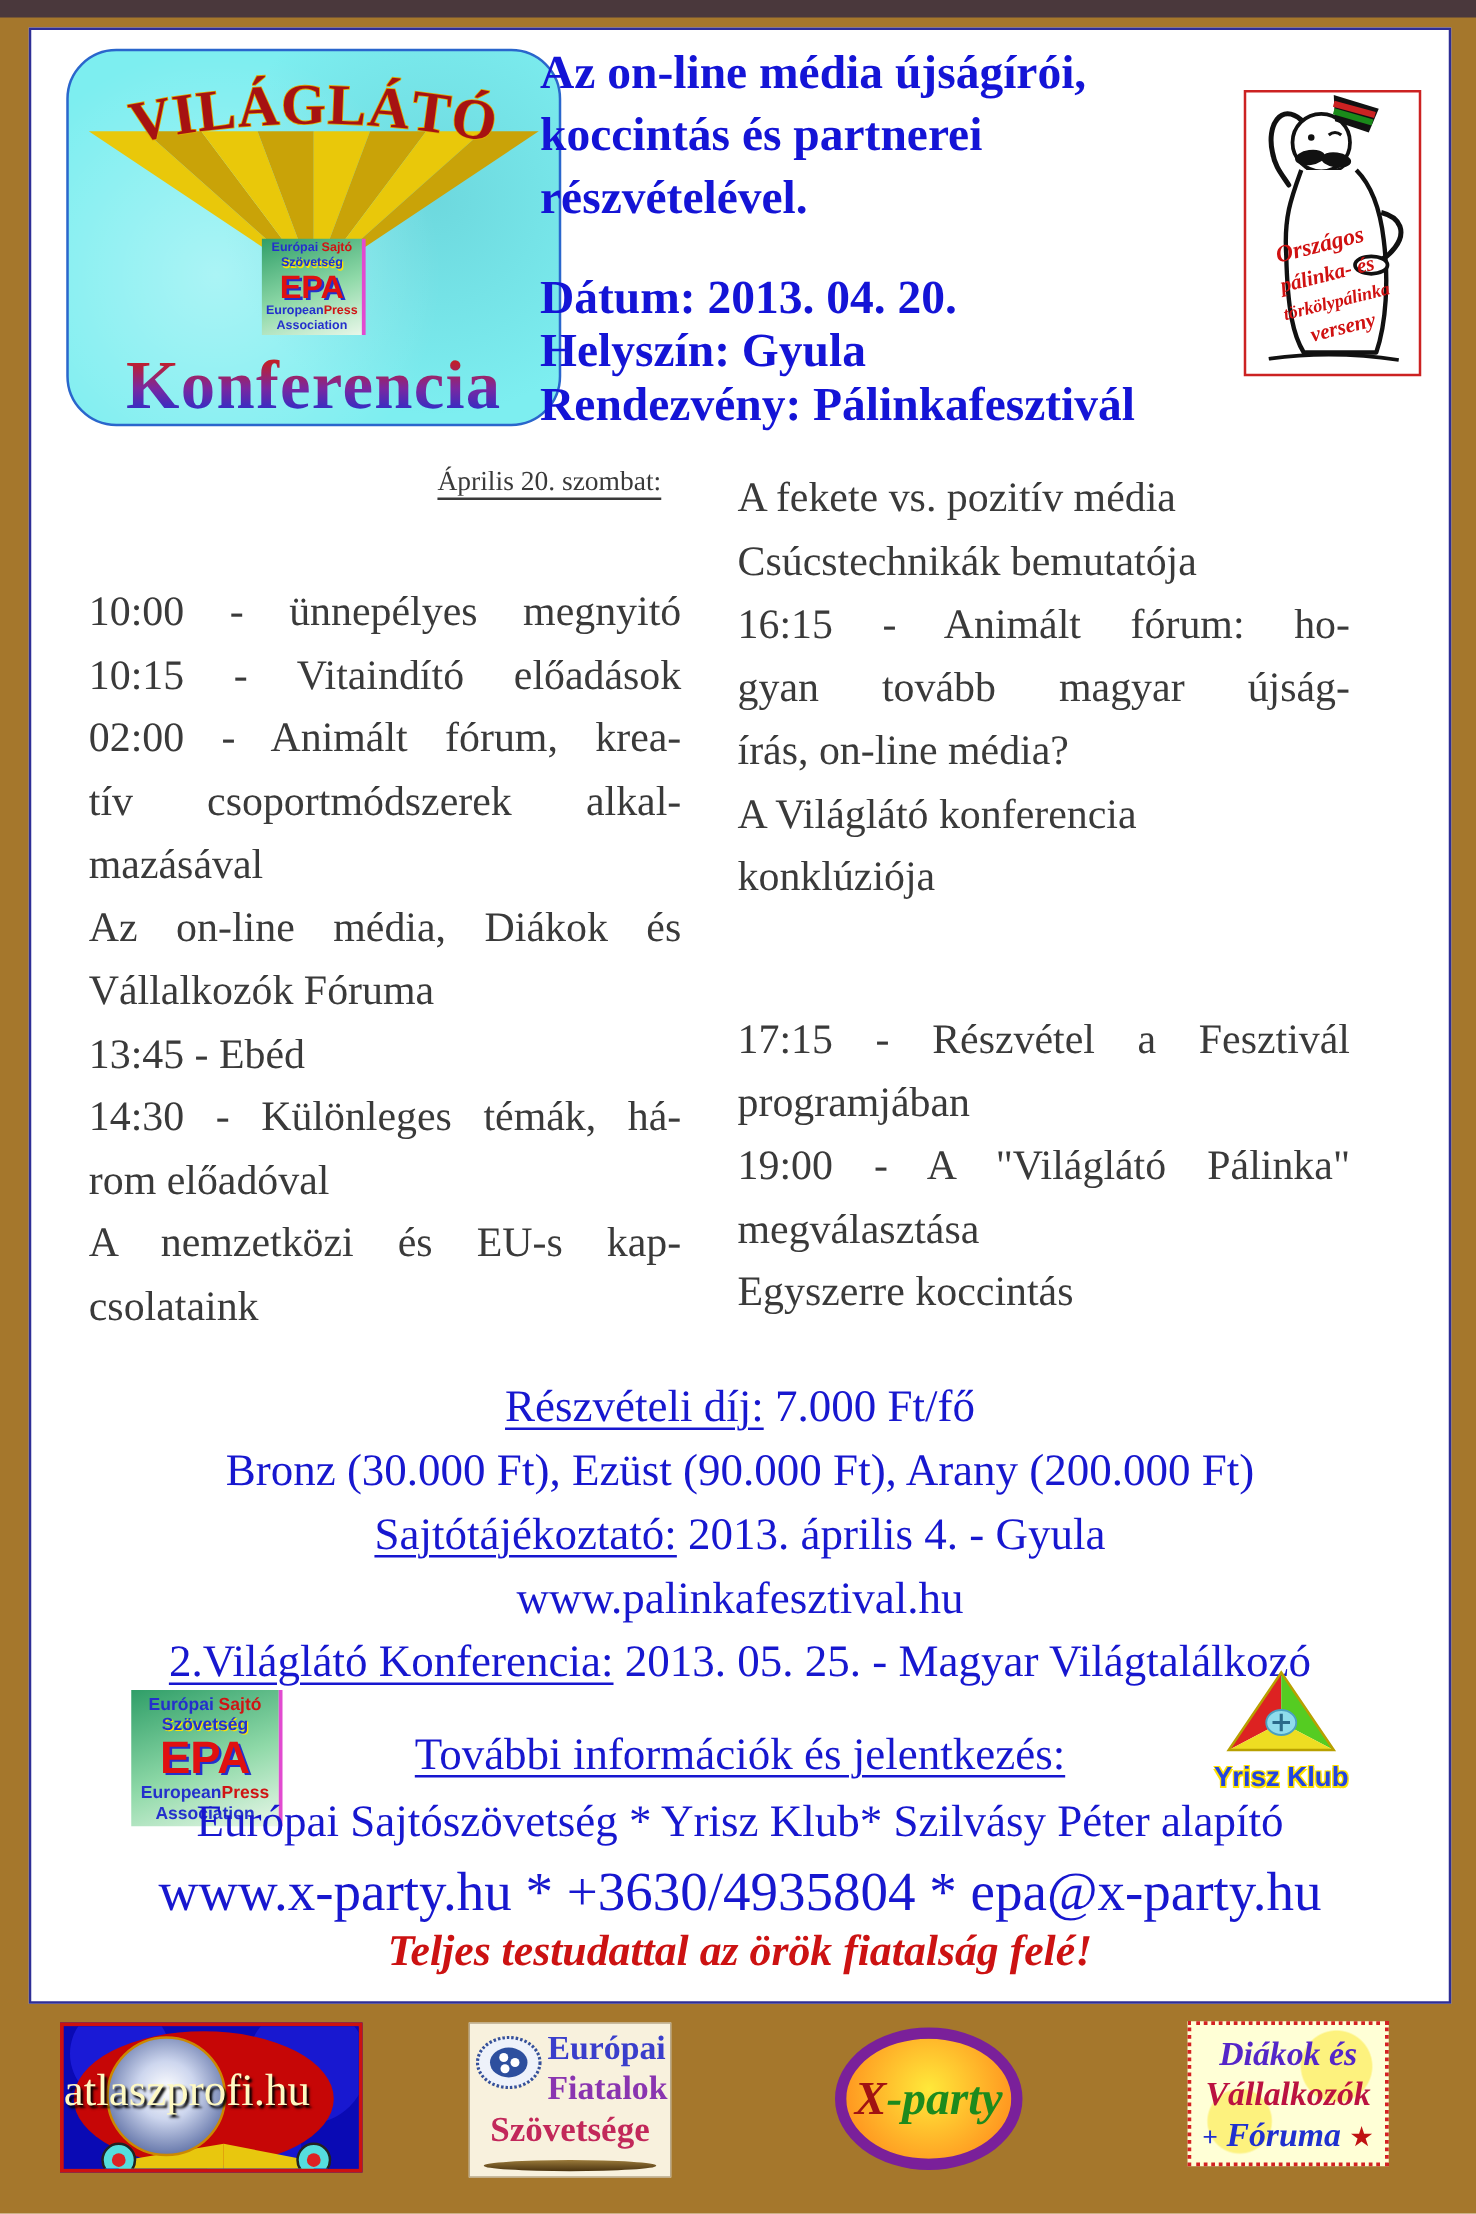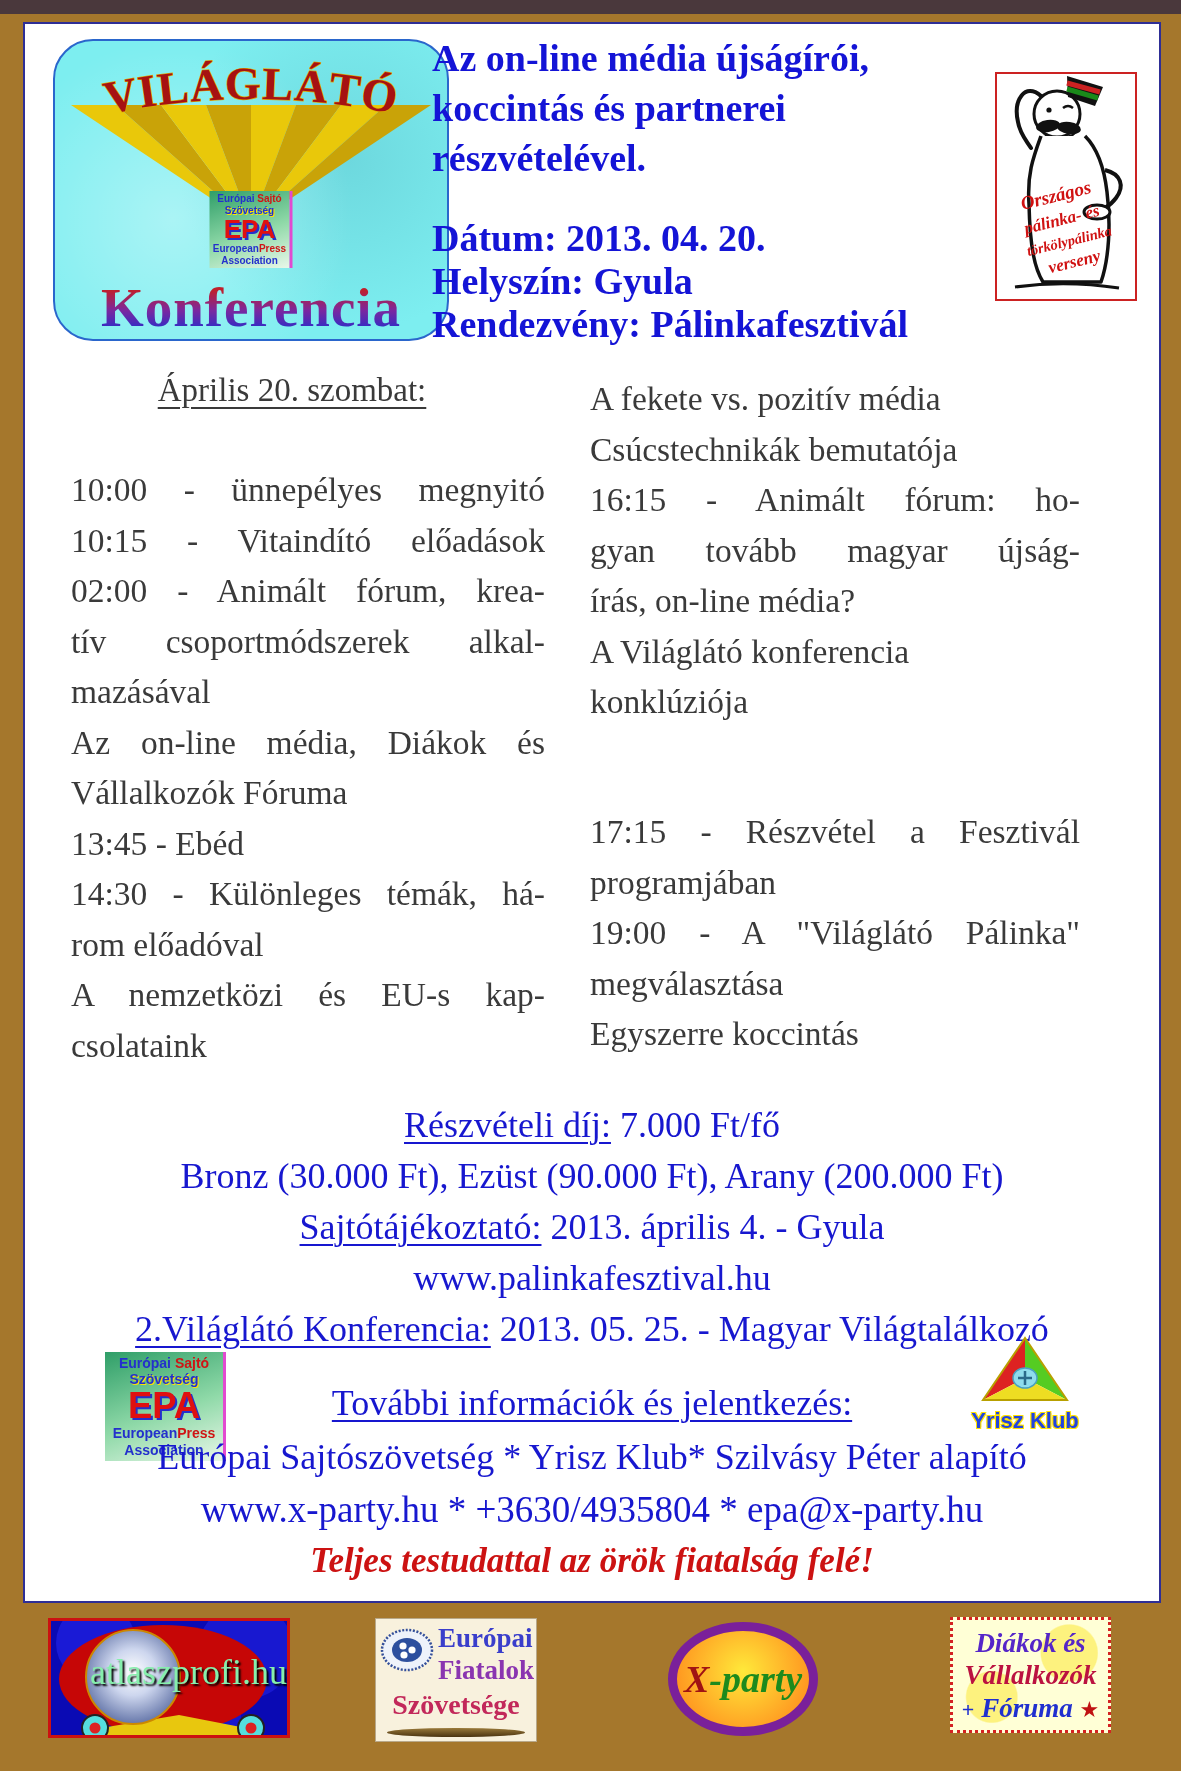--- a/index.html
+++ b/index.html
@@ -40,53 +40,53 @@
   .head-gap{height:34px;}
   .head-detail{font-size:38px;font-weight:bold;color:#1414d6;line-height:43px;white-space:nowrap;}
 
   
   .mascot{position:absolute;left:970px;top:48px;width:138px;height:225px;background:#fff;
           border:2px solid #cc2222;}
   .mascot svg{display:block;width:100%;height:100%;}
   .mascot text{font-family:"Liberation Serif",serif;font-weight:bold;font-style:italic;fill:#d01111;}
 
   
-  .sched-head{position:absolute;left:30px;top:348px;width:474px;text-align:center;
-              font-size:33px;color:#3a3a3a;}
+  .sched-head{position:absolute;left:30px;top:348px;width:474px;text-align:right;
+              font-size:22px;color:#3a3a3a;}
   .sched-head span{text-decoration:underline;text-decoration-thickness:2px;text-underline-offset:6px;}
   .sched{position:absolute;font-size:33.5px;color:#3a3a3a;line-height:50.5px;}
   .sched-left{left:46px;top:441px;width:474px;}
   .sched-right1{left:565px;top:350px;width:490px;}
   .sched-right2{left:565px;top:783px;width:490px;}
   .j{text-align:justify;text-align-last:justify;}
 
   
   .pricing{position:absolute;left:0;top:1076px;width:100%;text-align:center;color:#1717cf;}
   .p-line{font-size:36px;line-height:51px;white-space:nowrap;}
   .u{text-decoration:underline;text-decoration-thickness:2px;text-underline-offset:5px;}
 
   
   .info-head{position:absolute;left:0;top:1358px;width:100%;text-align:center;
              font-size:36px;color:#1717cf;}
   .organizers{position:absolute;left:0;top:1412px;width:100%;text-align:center;
               font-size:36px;color:#1717cf;white-space:nowrap;}
   .contact{position:absolute;left:0;top:1464px;width:100%;text-align:center;
-           font-size:37px;color:#1717cf;}
+           font-size:44px;color:#1717cf;}
   .slogan{position:absolute;left:0;top:1517px;width:100%;text-align:center;
           font-size:35px;font-weight:bold;font-style:italic;color:#cc1212;}
   .yrisz{position:absolute;left:945px;top:1310px;width:110px;text-align:center;}
   .yrisz-label{font-size:22px;font-weight:bold;color:#2244e0;line-height:1;
                font-family:"Liberation Sans","DejaVu Sans",sans-serif;
                text-shadow:1px 1px 0 #ffe200,-1px -1px 0 #ffe200,1px -1px 0 #ffe200,-1px 1px 0 #ffe200;}
 
   
   .flogo{position:absolute;box-sizing:border-box;}
   .atlasz{left:48px;top:1618px;width:242px;height:120px;border:3px solid #cc1111;background:#0a0ab4;overflow:hidden;}
   .atlasz svg{position:absolute;left:0;top:0;width:100%;height:100%;}
-  .atlasz-text{position:absolute;left:0;top:30px;width:100%;text-align:right;color:#86efac;
+  .atlasz-text{position:absolute;left:0;top:30px;width:100%;text-align:left;color:#fef9c3;
                font-size:36px;text-shadow:2px 2px 2px #000;}
   .efsz{left:375px;top:1618px;width:162px;height:124px;background:#f8f1dd;border:1px solid #b8a88a;}
   .efsz-emblem{position:absolute;left:3px;top:8px;width:60px;height:46px;}
   .efsz-l1{position:absolute;left:62px;top:4px;color:#3a3ecb;font-size:27px;font-weight:bold;}
   .efsz-l2{position:absolute;left:62px;top:36px;color:#8a35b0;font-size:27px;font-weight:bold;}
   .efsz-l3{position:absolute;left:0;top:70px;width:100%;text-align:center;color:#c2285a;
            font-size:28px;font-weight:bold;}
   .efsz-lens{position:absolute;left:7%;bottom:4px;width:86%;height:9px;border-radius:50%;
              background:linear-gradient(180deg,#9a7a3a,#4a3310);}
   .xparty{left:668px;top:1622px;width:150px;height:114px;border-radius:50%;

